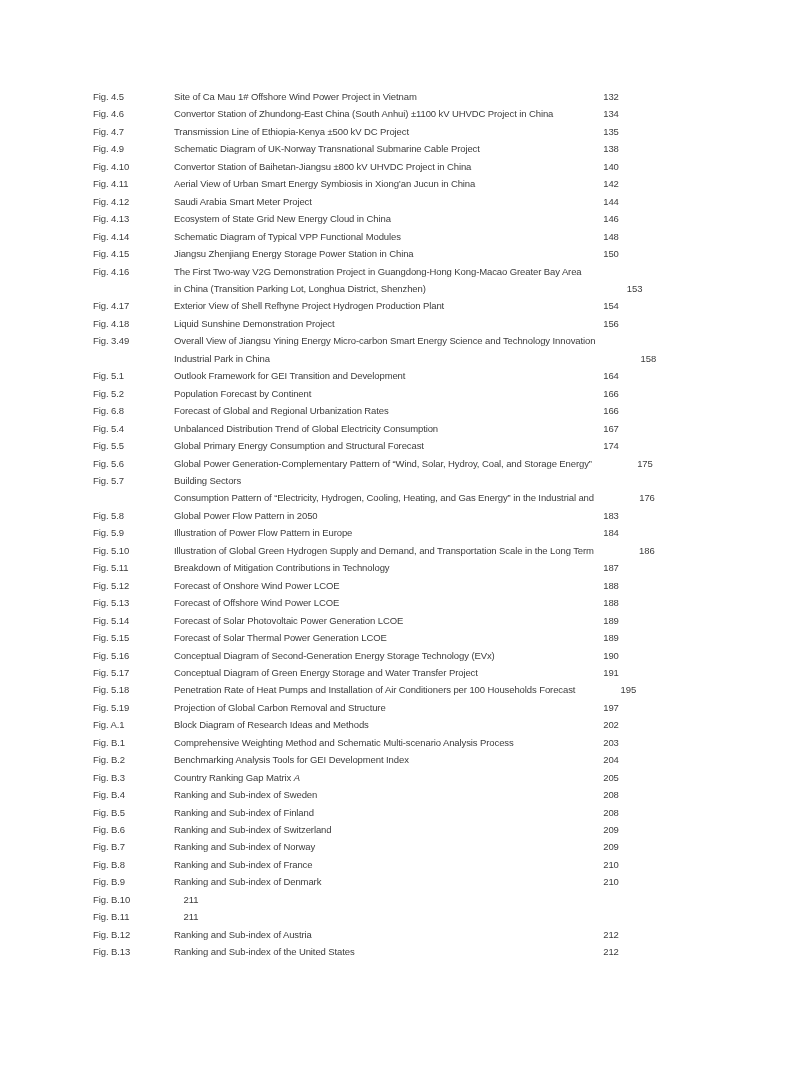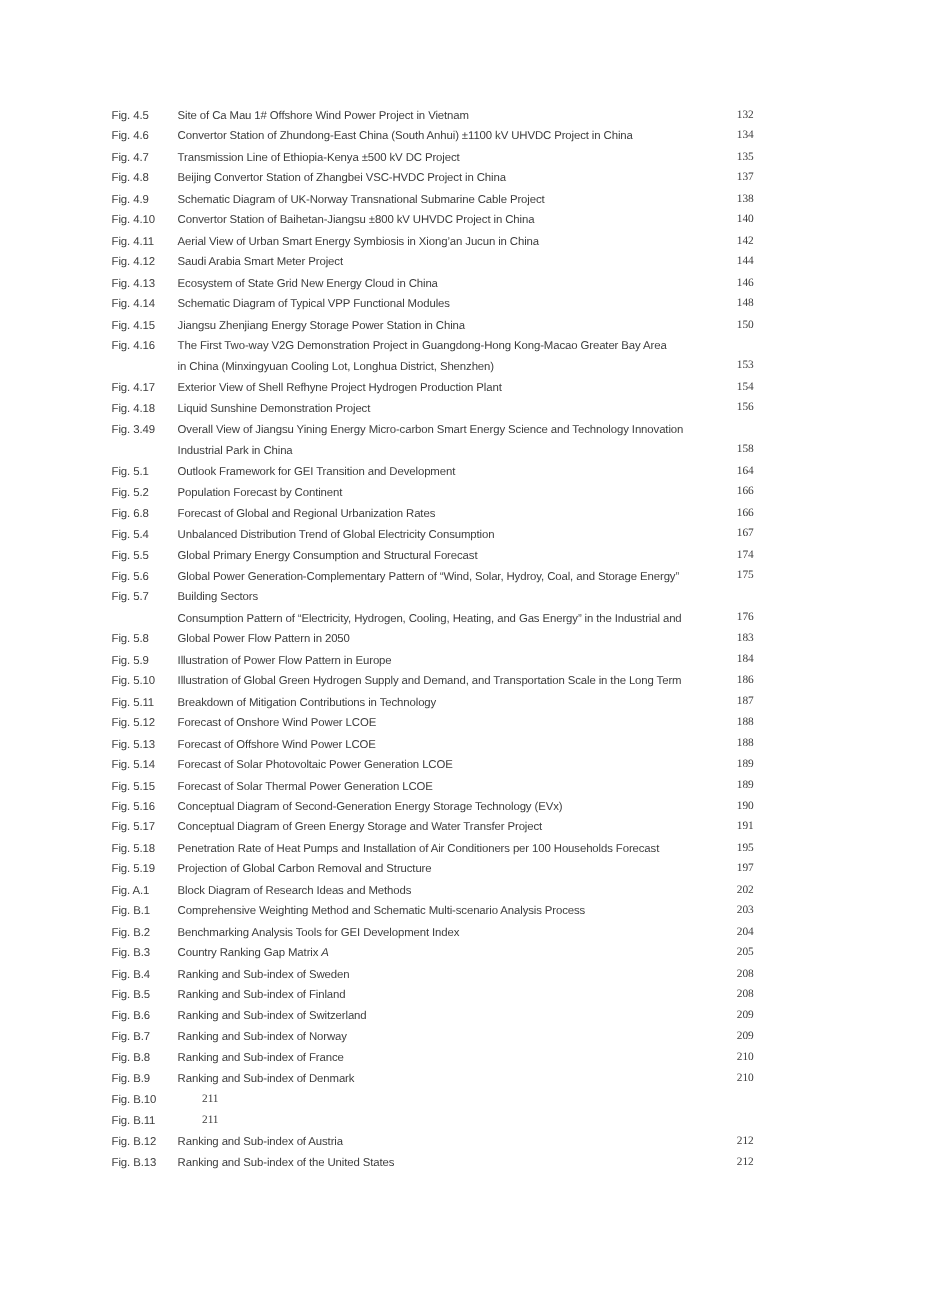--- a/index.html
+++ b/index.html
@@ -25,37 +25,37 @@
     top: 88px;
     width: 535px;
     color: #3c3c3c;
     font-size: 9.5px;
     letter-spacing: -0.1px;
     line-height: 17.45px;
   }
   .row {
     display: flex;
     align-items: flex-start;
+    gap: 26px;
   }
   .lab {
     flex: 0 0 55px;
     white-space: nowrap;
   }
   .ttl {
     flex: 1 1 auto;
     padding-right: 10px;
   }
   .ttl .ln {
     white-space: nowrap;
   }
   .pg {
     flex: 0 0 34px;
-    text-align: right;
+    text-align: center;
     align-self: flex-end;
-    font-family: Liberation Serif, serif;
   }
   .ttl i {
     font-style: italic;
   }
 </style>
 </head>
 <body>
 
 <div class="page">
   <div class="figure-list">
@@ -74,27 +74,20 @@
         <span class="pg">134</span>
       </div>
       <div class="row">
         <span class="lab">Fig. 4.7</span>
         <span class="ttl">
           <div class="ln">Transmission Line of Ethiopia-Kenya ±500 kV DC Project</div>
         </span>
         <span class="pg">135</span>
       </div>
       <div class="row">
-        <span class="lab">Fig. 4.8</span>
-        <span class="ttl">
-          <div class="ln">Beijing Convertor Station of Zhangbei VSC-HVDC Project in China</div>
-        </span>
-        <span class="pg">137</span>
-      </div>
-      <div class="row">
         <span class="lab">Fig. 4.9</span>
         <span class="ttl">
           <div class="ln">Schematic Diagram of UK-Norway Transnational Submarine Cable Project</div>
         </span>
         <span class="pg">138</span>
       </div>
       <div class="row">
         <span class="lab">Fig. 4.10</span>
         <span class="ttl">
           <div class="ln">Convertor Station of Baihetan-Jiangsu ±800 kV UHVDC Project in China</div>
@@ -133,21 +126,21 @@
         <span class="lab">Fig. 4.15</span>
         <span class="ttl">
           <div class="ln">Jiangsu Zhenjiang Energy Storage Power Station in China</div>
         </span>
         <span class="pg">150</span>
       </div>
       <div class="row">
         <span class="lab">Fig. 4.16</span>
         <span class="ttl">
           <div class="ln">The First Two-way V2G Demonstration Project in Guangdong-Hong Kong-Macao Greater Bay Area</div>
-          <div class="ln">in China (Minxingyuan Cooling Lot, Longhua District, Shenzhen)</div>
+          <div class="ln">in China (Transition Parking Lot, Longhua District, Shenzhen)</div>
         </span>
         <span class="pg">153</span>
       </div>
       <div class="row">
         <span class="lab">Fig. 4.17</span>
         <span class="ttl">
           <div class="ln">Exterior View of Shell Refhyne Project Hydrogen Production Plant</div>
         </span>
         <span class="pg">154</span>
       </div>

